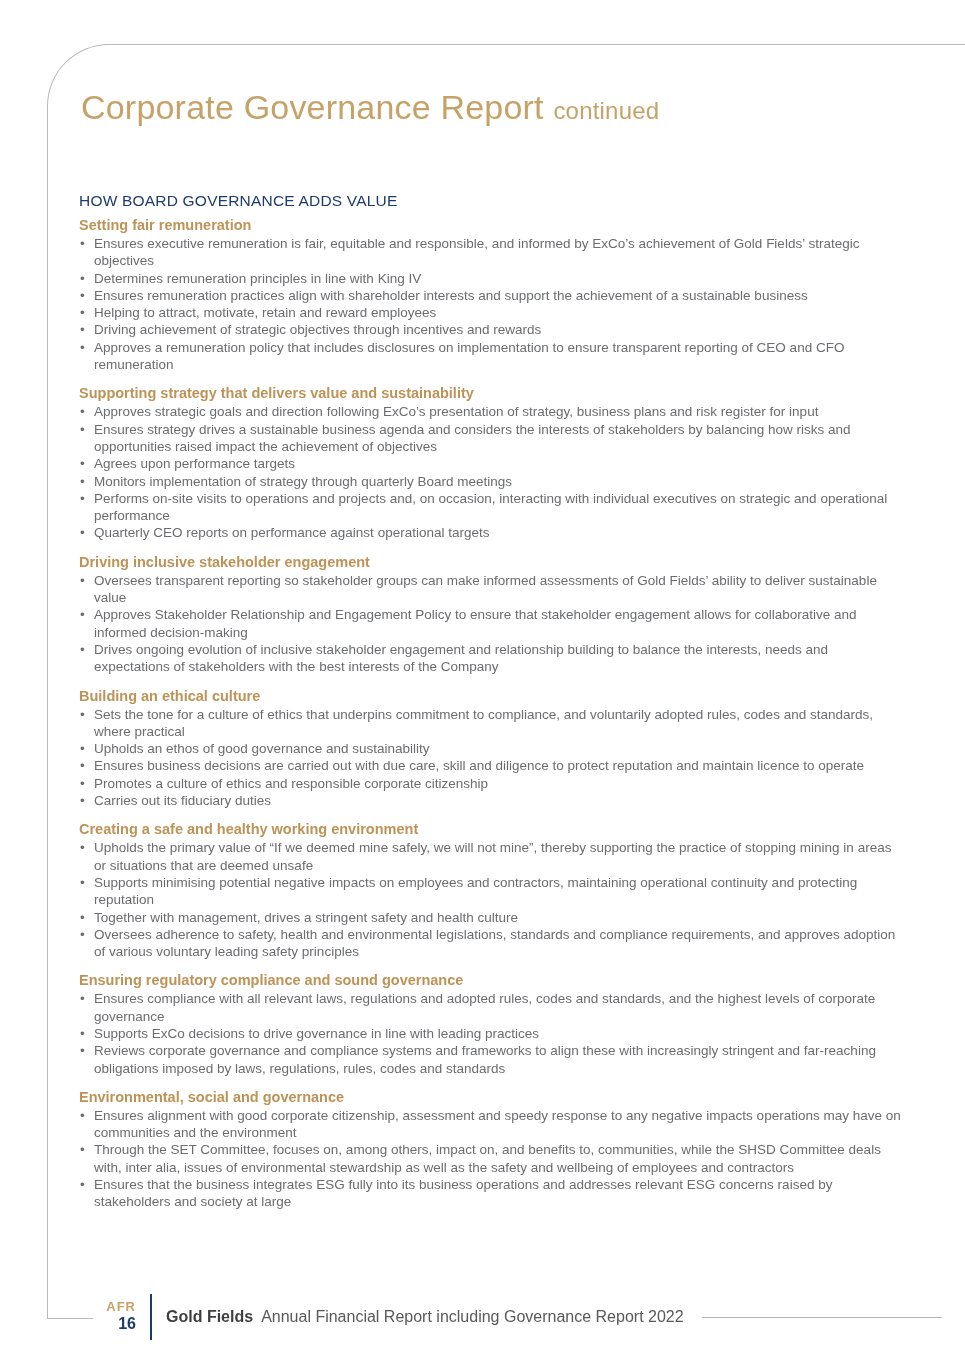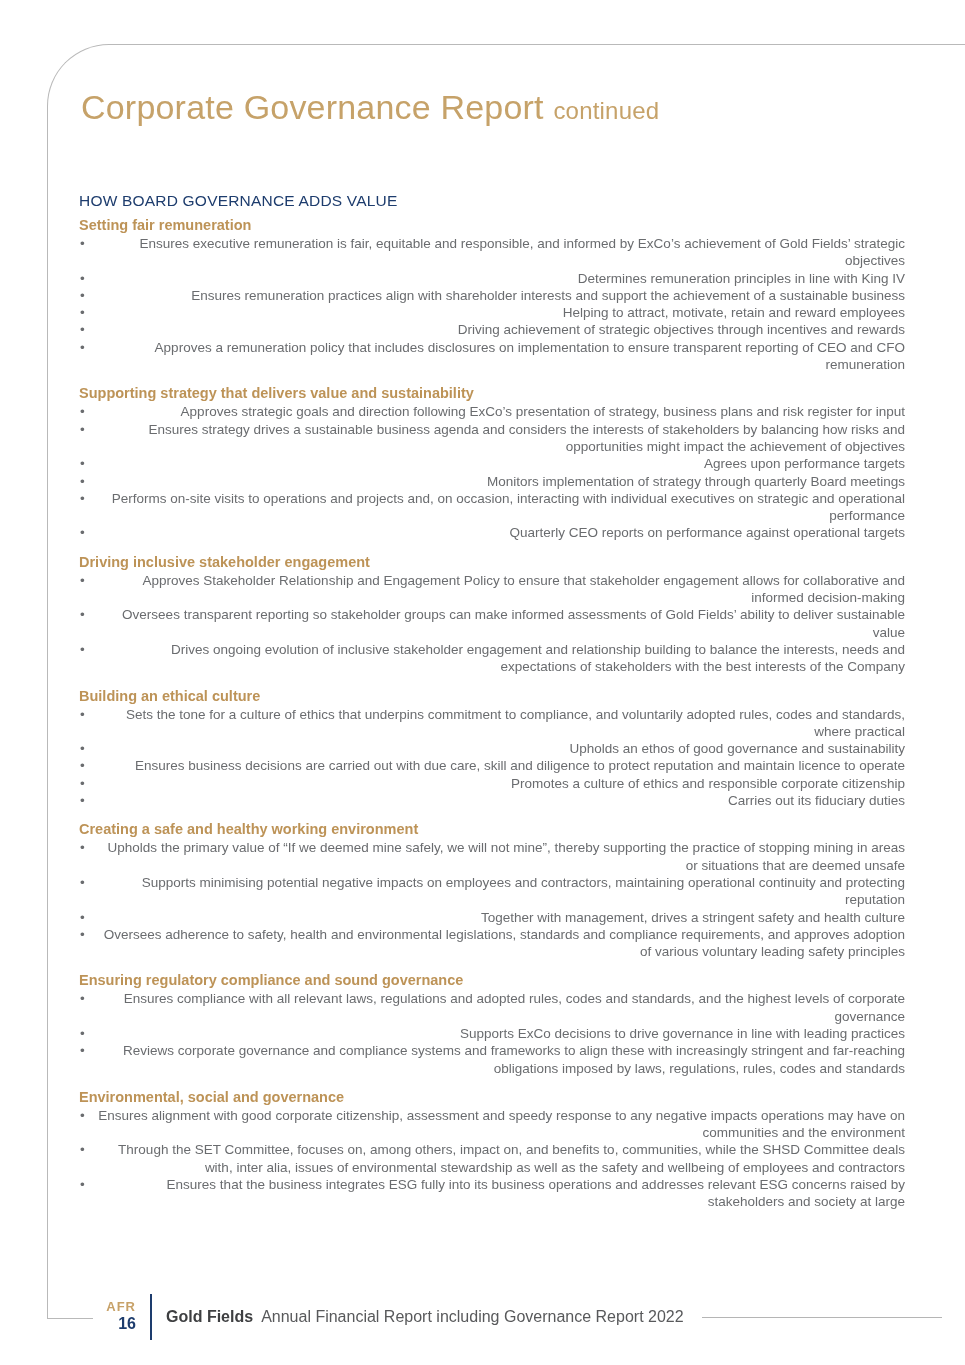--- a/index.html
+++ b/index.html
@@ -79,21 +79,20 @@
     list-style: none;
     margin: 0;
     padding: 0;
   }
   ul.bullets li {
     position: relative;
     padding-left: 15px;
     font-size: 13.5px;
     line-height: 17.3px;
     color: #6a6c6f;
-    text-align: right;
   }
   ul.bullets li::before {
     content: "\2022";
     position: absolute;
     left: 1px;
     top: 0;
     color: #6a6c6f;
     font-size: 13.5px;
   }
   .footer {
@@ -169,32 +168,32 @@
             <li>Ensures remuneration practices align with shareholder interests and support the achievement of a sustainable business</li>
             <li>Helping to attract, motivate, retain and reward employees</li>
             <li>Driving achievement of strategic objectives through incentives and rewards</li>
             <li>Approves a remuneration policy that includes disclosures on implementation to ensure transparent reporting of CEO and CFO remuneration</li>
           </ul>
         </section>
         <section class="section">
           <h3 class="sec-heading">Supporting strategy that delivers value and sustainability</h3>
           <ul class="bullets">
             <li>Approves strategic goals and direction following ExCo’s presentation of strategy, business plans and risk register for input</li>
-            <li>Ensures strategy drives a sustainable business agenda and considers the interests of stakeholders by balancing how risks and opportunities might impact the achievement of objectives</li>
+            <li>Ensures strategy drives a sustainable business agenda and considers the interests of stakeholders by balancing how risks and opportunities raised impact the achievement of objectives</li>
             <li>Agrees upon performance targets</li>
             <li>Monitors implementation of strategy through quarterly Board meetings</li>
             <li>Performs on-site visits to operations and projects and, on occasion, interacting with individual executives on strategic and operational performance</li>
             <li>Quarterly CEO reports on performance against operational targets</li>
           </ul>
         </section>
         <section class="section">
           <h3 class="sec-heading">Driving inclusive stakeholder engagement</h3>
           <ul class="bullets">
+            <li>Oversees transparent reporting so stakeholder groups can make informed assessments of Gold Fields’ ability to deliver sustainable value</li>
             <li>Approves Stakeholder Relationship and Engagement Policy to ensure that stakeholder engagement allows for collaborative and informed decision-making</li>
-            <li>Oversees transparent reporting so stakeholder groups can make informed assessments of Gold Fields’ ability to deliver sustainable value</li>
             <li>Drives ongoing evolution of inclusive stakeholder engagement and relationship building to balance the interests, needs and expectations of stakeholders with the best interests of the Company</li>
           </ul>
         </section>
         <section class="section">
           <h3 class="sec-heading">Building an ethical culture</h3>
           <ul class="bullets">
             <li>Sets the tone for a culture of ethics that underpins commitment to compliance, and voluntarily adopted rules, codes and standards, where practical</li>
             <li>Upholds an ethos of good governance and sustainability</li>
             <li>Ensures business decisions are carried out with due care, skill and diligence to protect reputation and maintain licence to operate</li>
             <li>Promotes a culture of ethics and responsible corporate citizenship</li>

